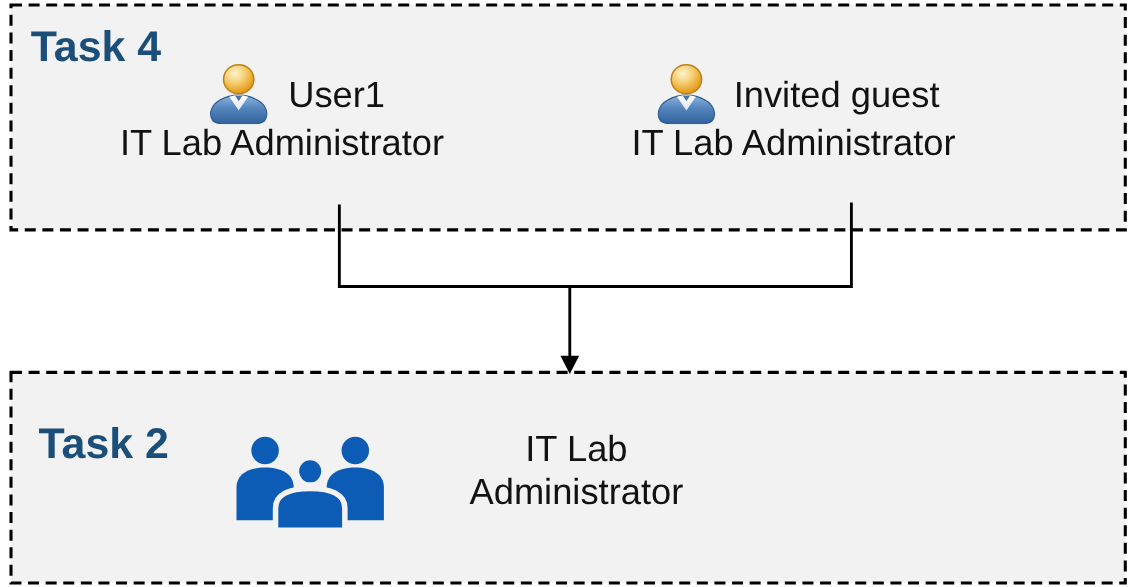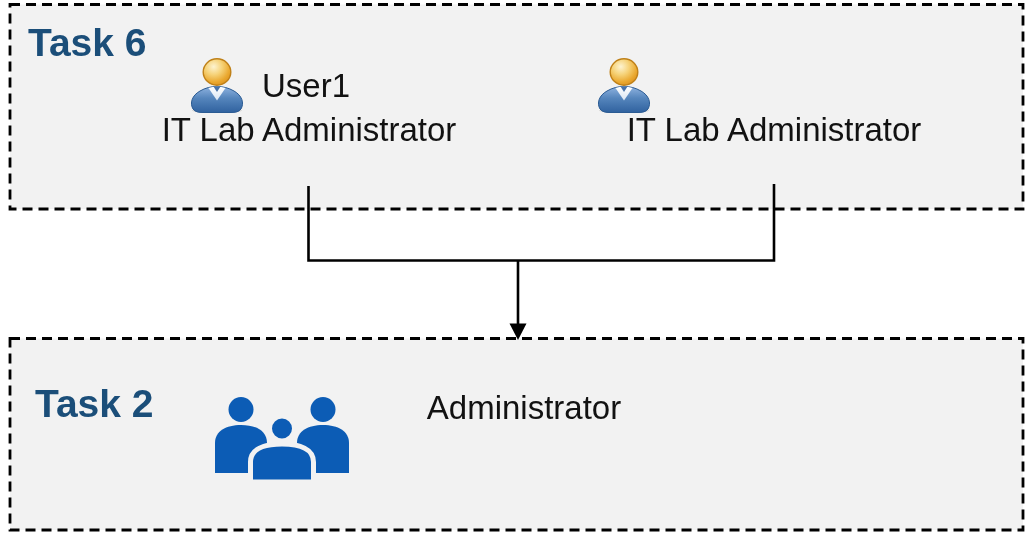--- a/index.html
+++ b/index.html
@@ -23,21 +23,21 @@
   .member-name {
     position: absolute;
     font-size: 33px;
     line-height: 40px;
     color: #121212;
     white-space: nowrap;
   }
   .member-role {
     position: absolute;
     width: 400px;
-    text-align: center;
+    text-align: left;
     font-size: 33px;
     line-height: 40px;
     color: #121212;
     white-space: nowrap;
   }
   .person-icon-wrap { position: absolute; width: 58px; height: 56px; }
   .group-icon-wrap { position: absolute; left: 214px; top: 395px; width: 136px; height: 88px; }
   .group-name {
     position: absolute;
     left: 374px;
@@ -58,21 +58,21 @@
   <svg class="bg-svg" viewBox="0 0 1028 534" xmlns="http://www.w3.org/2000/svg">
 
     <rect x="10" y="4.5" width="1013" height="204.5" fill="#f2f2f2" stroke="#000000" stroke-width="2.8" stroke-dasharray="10 6"></rect>
 
     <rect x="10" y="338.5" width="1013" height="191.5" fill="#f2f2f2" stroke="#000000" stroke-width="2.8" stroke-dasharray="10 6"></rect>
 
     <path d="M308.5,186 L308.5,260.5 L774,260.5 L774,184 M518,260.5 L518,326" fill="none" stroke="#000000" stroke-width="2.6"></path>
     <polygon points="518,340 509.5,323.5 526.5,323.5" fill="#000000"></polygon>
   </svg>
 
-  <div class="task-label" style="left:28px; top:23px;">Task 6</div>
+  <div class="task-label" style="left:28px; top:23px;">Task 4</div>
 
   <div class="person-icon-wrap" style="left:188px; top:57px;">
     <svg viewBox="0 0 58 56" width="58" height="56" xmlns="http://www.w3.org/2000/svg">
       <defs>
         <radialGradient id="p1head" cx="38%" cy="30%" r="75%">
           <stop offset="0%" stop-color="#fdf3d0"></stop>
           <stop offset="40%" stop-color="#f6d37a"></stop>
           <stop offset="78%" stop-color="#eaa82f"></stop>
           <stop offset="100%" stop-color="#dd9220"></stop>
         </radialGradient>
@@ -115,35 +115,37 @@
           <stop offset="100%" stop-color="#d9e5f3"></stop>
         </linearGradient>
       </defs>
       <ellipse cx="29" cy="53.5" rx="25" ry="2.5" fill="rgba(0,0,0,0.12)"></ellipse>
       <path d="M5,52 C1.5,46 4,38.5 12,34 C17.5,30.8 23,29.5 29,29.5 C35,29.5 40.5,30.8 46,34 C54,38.5 56.5,46 53,52 C51,55 47,55.5 43,55.5 L15,55.5 C11,55.5 7,55 5,52 Z" fill="url(#p2body)" stroke="#2b5b93" stroke-width="1"></path>
       <path d="M20.5,31 L29,43.5 L37.5,31 C32,29.2 26,29.2 20.5,31 Z" fill="url(#p2collar)"></path>
       <path d="M25.8,30 L29,35 L32.2,30 Z" fill="#4872a8"></path>
       <ellipse cx="29" cy="15" rx="13.8" ry="13.2" fill="url(#p2head)" stroke="#bf8018" stroke-width="1.4"></ellipse>
     </svg>
   </div>
+  <div class="member-name" style="left:667px; top:66px;">Invited guest</div>
   <div class="member-role" style="left:574px; top:110px;">IT Lab Administrator</div>
 
   <div class="task-label" style="left:35px; top:368px;margin-top:16px;">Task 2</div>
 
   <div class="group-icon-wrap">
     <svg viewBox="0 0 136 88" width="136" height="88" xmlns="http://www.w3.org/2000/svg">
 
       <circle cx="27" cy="14.5" r="12.5" fill="#0c5cb5"></circle>
       <path d="M1,78 L1,48 C1,36 12,30 27,30 C42,30 53,36 53,48 L53,78 Z" fill="#0c5cb5"></path>
 
       <circle cx="109" cy="14.5" r="12.5" fill="#0c5cb5"></circle>
       <path d="M83,78 L83,48 C83,36 94,30 109,30 C124,30 135,36 135,48 L135,78 Z" fill="#0c5cb5"></path>
 
       <circle cx="68" cy="33.5" r="12.5" fill="#0c5cb5" stroke="#f2f2f2" stroke-width="5"></circle>
       <path d="M36.5,87 L36.5,67 C36.5,54 50,49 68,49 C86,49 99.5,54 99.5,67 L99.5,87 Z" fill="#0c5cb5" stroke="#f2f2f2" stroke-width="5"></path>
     </svg>
   </div>
 
   <div class="group-name">
+    <span>IT Lab</span>
     <span>Administrator</span>
   </div>
 
 </div>
 
 </body></html>

